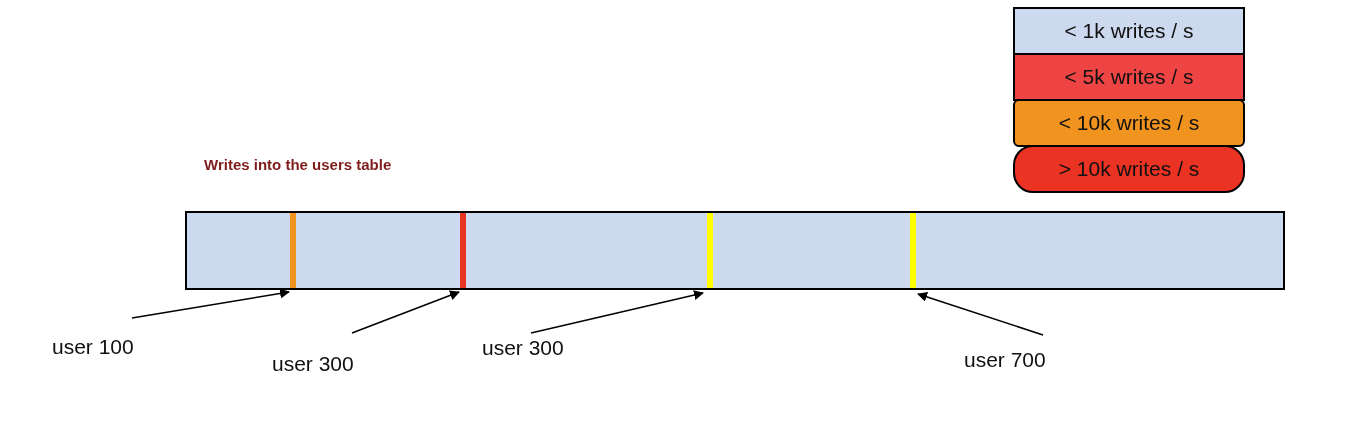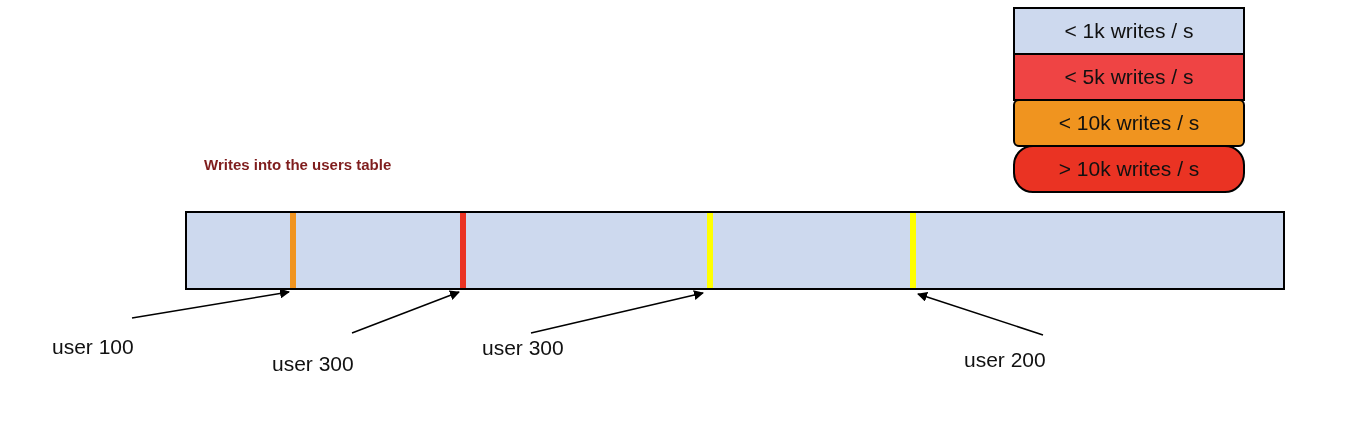--- a/index.html
+++ b/index.html
@@ -115,15 +115,15 @@
     </defs>
     <line x1="132" y1="318" x2="289" y2="292" stroke="#000000" stroke-width="1.5" marker-end="url(#ah)"></line>
     <line x1="352" y1="333" x2="459" y2="292" stroke="#000000" stroke-width="1.5" marker-end="url(#ah)"></line>
     <line x1="531" y1="333" x2="703" y2="293" stroke="#000000" stroke-width="1.5" marker-end="url(#ah)"></line>
     <line x1="1043" y1="335" x2="918" y2="294" stroke="#000000" stroke-width="1.5" marker-end="url(#ah)"></line>
   </svg>
 
   <div class="user-label label-1">user 100</div>
   <div class="user-label label-2">user 300</div>
   <div class="user-label label-3">user 300</div>
-  <div class="user-label label-4">user 200</div>
+  <div class="user-label label-4">user 700</div>
 
 </div>
 
 </body></html>

